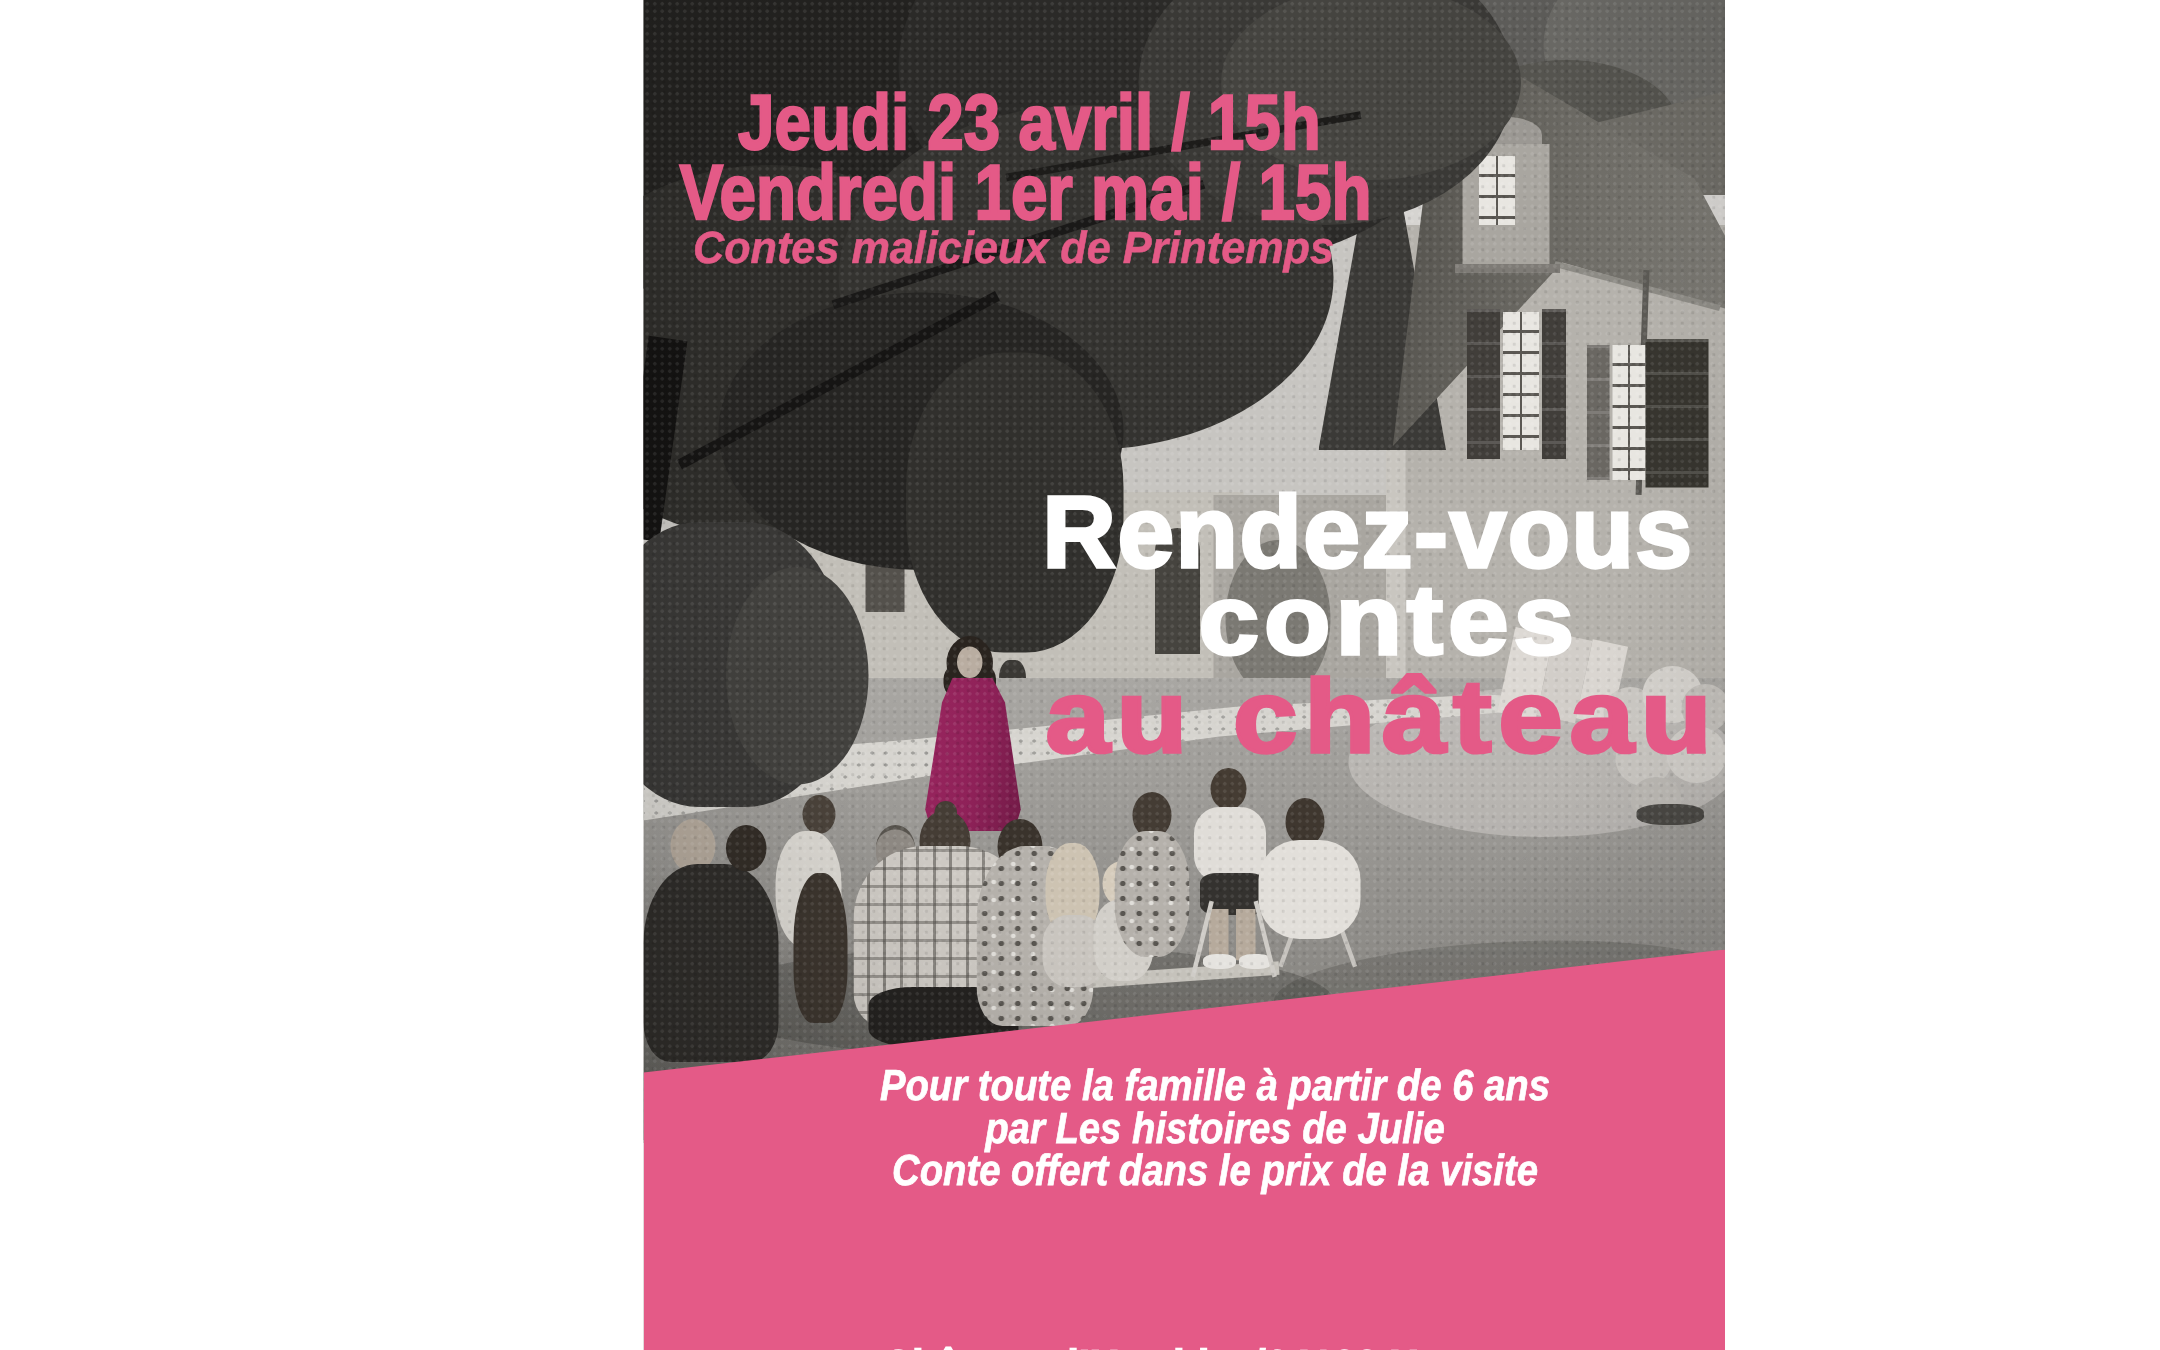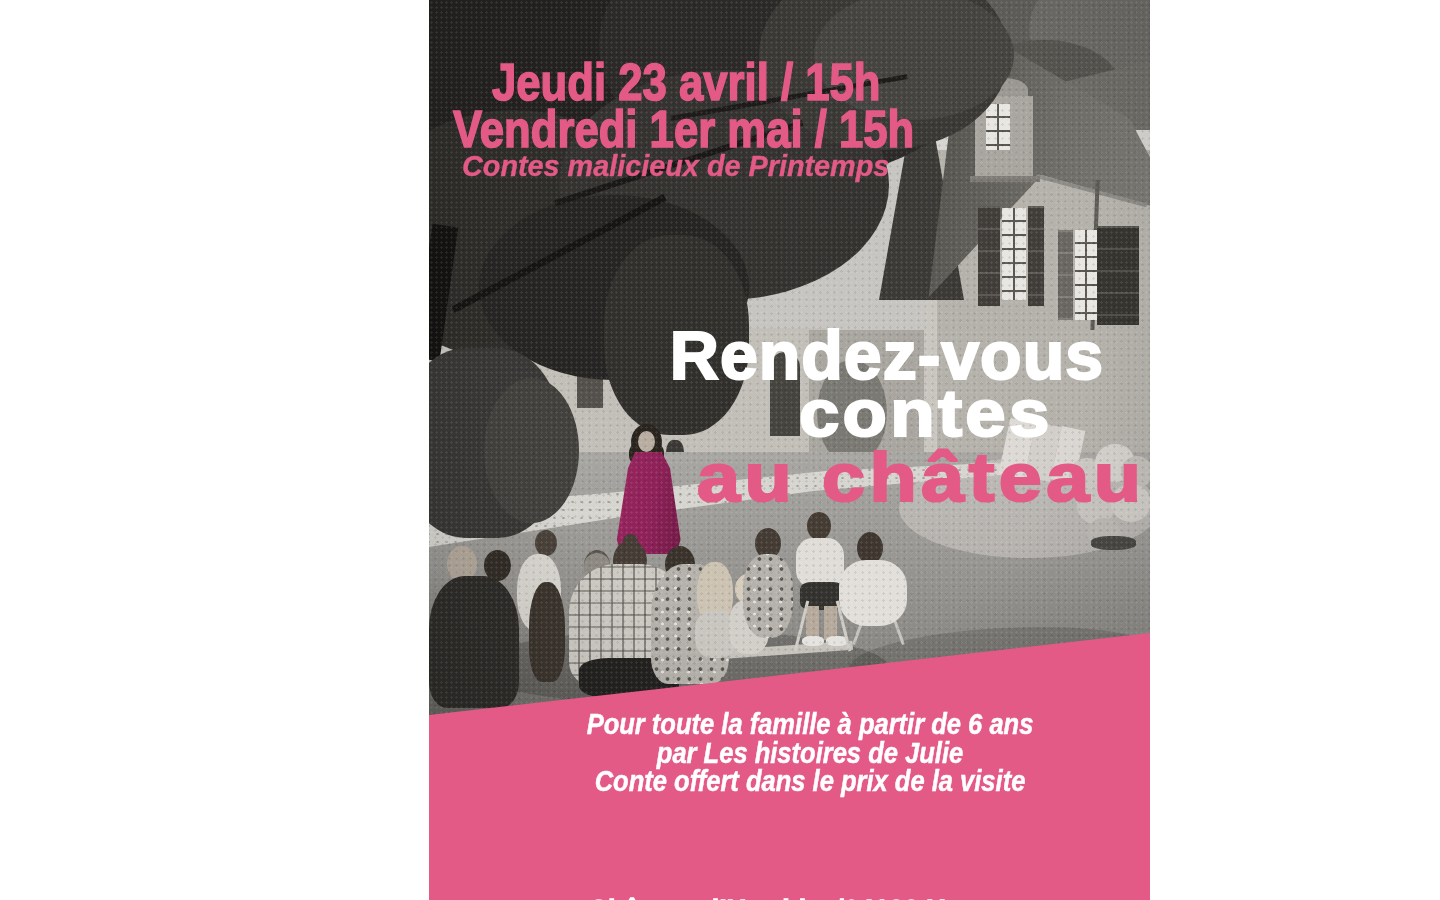--- a/index.html
+++ b/index.html
@@ -34,21 +34,21 @@
          background-image:repeating-linear-gradient(180deg,rgba(255,255,255,.14) 0 2px,transparent 2px 22px);}
   
   .ptext{position:absolute;white-space:nowrap;line-height:1;}
   .pink{color:#e45a87;}
   .heavy{font-weight:bold;-webkit-text-stroke:1.6px currentColor;}
   .date1{left:63px;top:56px;font-size:52px;transform:scaleX(.84);transform-origin:left top;}
   .date2{left:24px;top:103px;font-size:52px;transform:scaleX(.84);transform-origin:left top;}
   .subtt{left:33px;top:151px;font-size:30px;font-style:italic;font-weight:bold;
          -webkit-text-stroke:.4px currentColor;transform:scaleX(.96);transform-origin:left top;}
   .title{color:#fff;text-align:right;-webkit-text-stroke:2.2px currentColor;font-weight:bold;}
-  .t1{right:46px;top:321px;font-size:68px;letter-spacing:1px;}
+  .t1{right:21px;top:321px;font-size:68px;letter-spacing:1px;}
   .t2{right:97px;top:380px;font-size:66px;letter-spacing:3px;transform:scaleX(1.1);transform-origin:right top;}
   .t3{right:5px;top:443px;font-size:69px;letter-spacing:4px;transform:scaleX(1.12);transform-origin:right top;}
   .pinkpanel{position:absolute;left:0;top:633px;width:721px;height:267px;
          clip-path:polygon(0 82px,100% 0,100% 100%,0 100%);}
   .info{left:381px;top:710px;text-align:center;color:#fff;font-style:italic;font-weight:bold;
         font-size:29px;line-height:28.5px;transform:translateX(-50%) scaleX(.88);transform-origin:center top;
         -webkit-text-stroke:.5px currentColor;}
   .contact{left:381px;top:829px;text-align:center;color:#fff;font-weight:bold;white-space:pre;
         font-size:37px;line-height:34px;transform:translateX(-50%) scaleX(.73);transform-origin:center top;
         -webkit-text-stroke:1.4px currentColor;}

